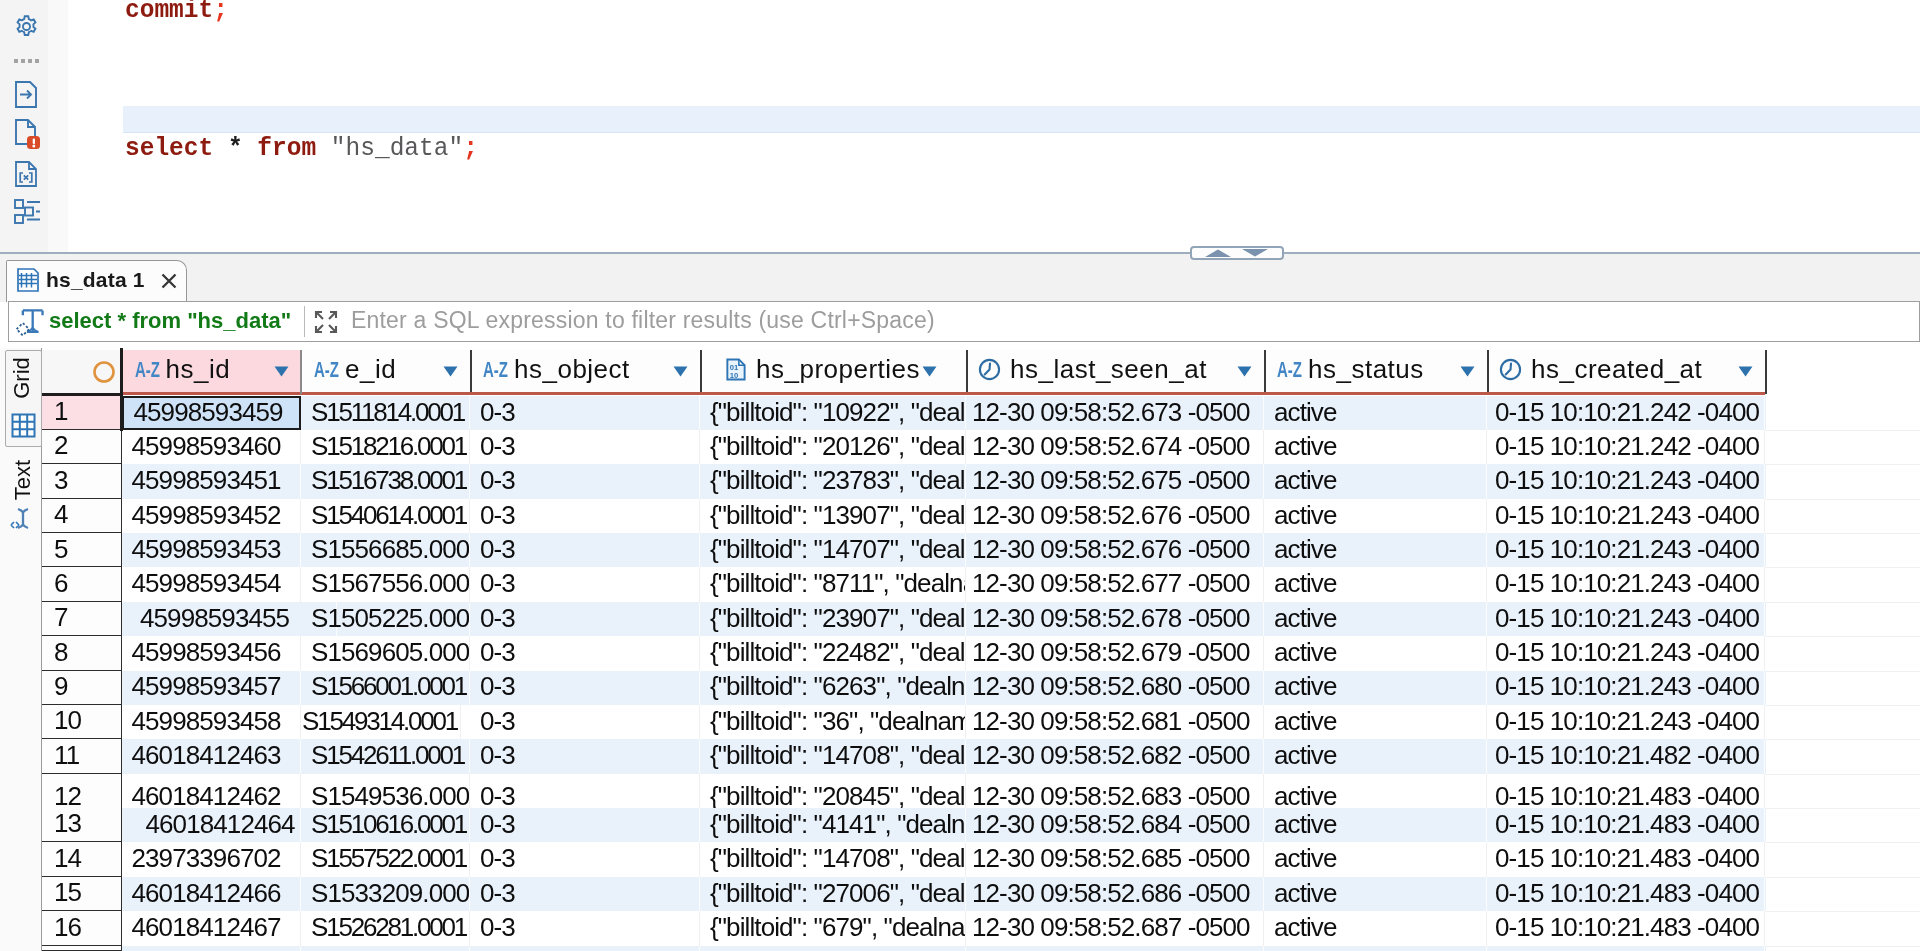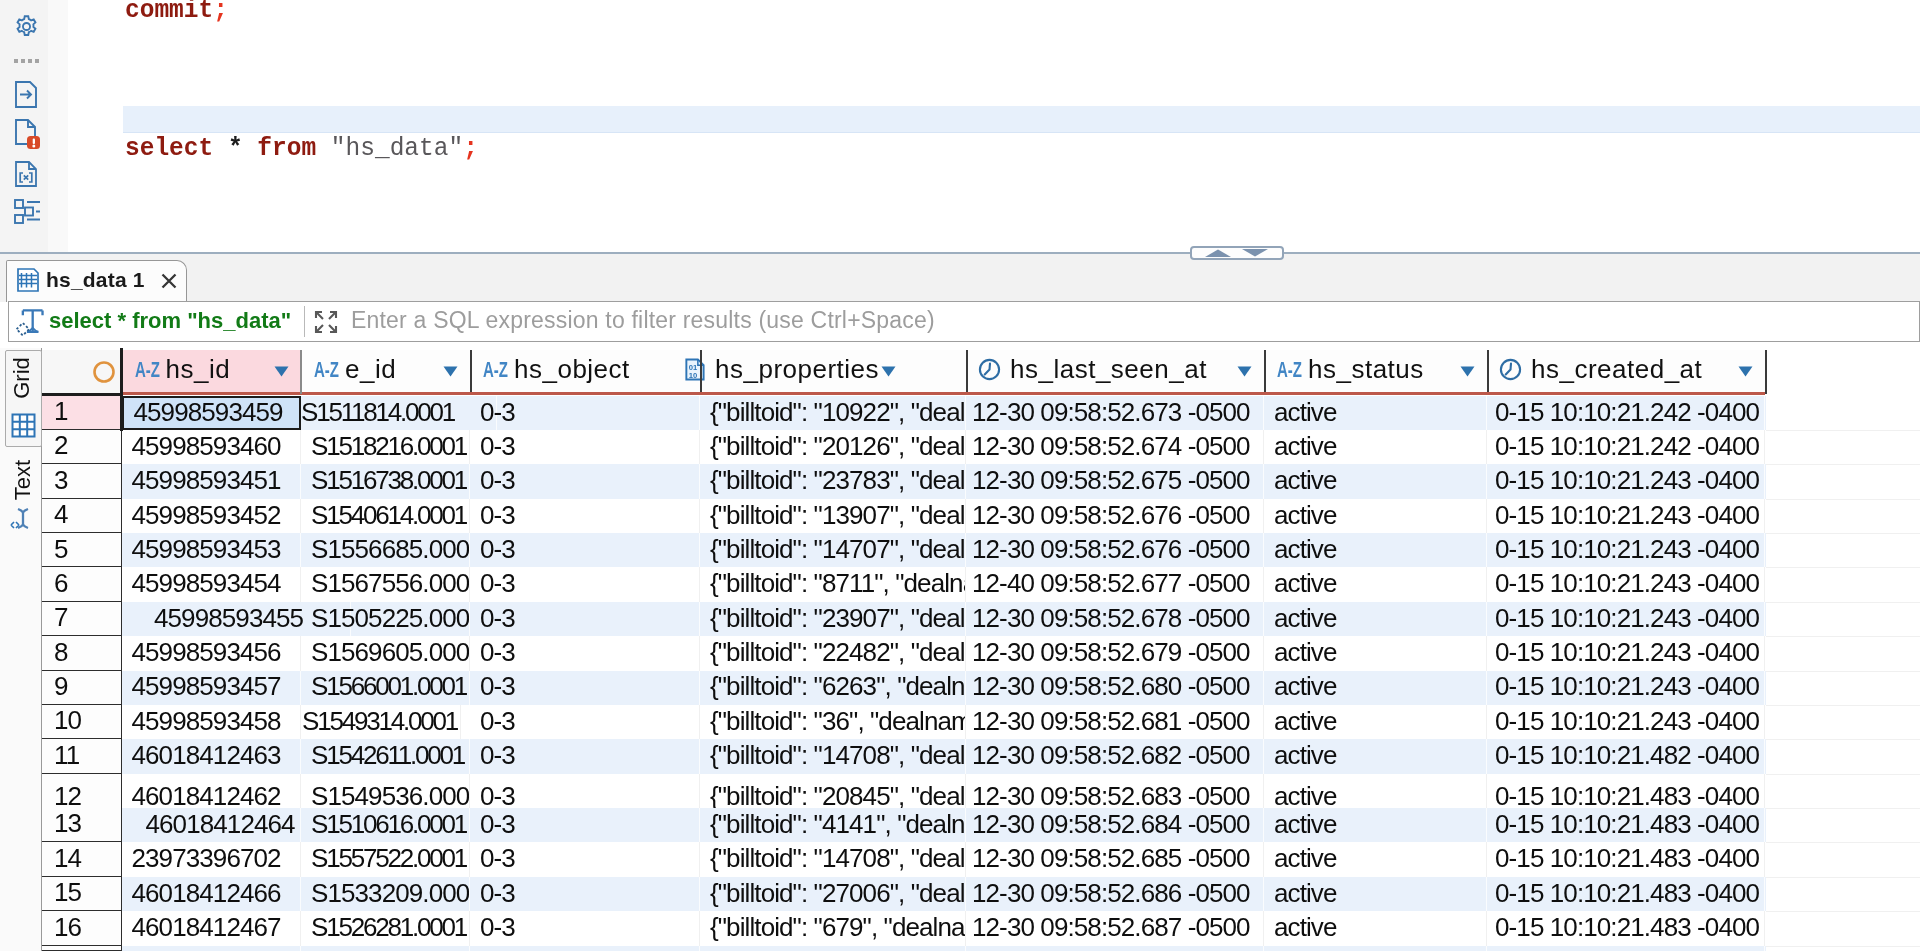--- a/index.html
+++ b/index.html
@@ -196,21 +196,21 @@
     </div>
 <div class="hc" style="left:470px;width:230px">
       <svg class="azic" width="26" height="44" viewBox="0 0 26 44">
         <text x="0" y="27" font-family="Liberation Sans" font-size="22" font-weight="bold" fill="#4286c5" textLength="25" lengthAdjust="spacingAndGlyphs">A-Z</text>
       </svg>
       <span class="hlbl">hs_object</span>
       <svg class="drop" viewBox="0 0 15 11" width="15" height="11">
         <path d="M0.5 0.5 H14.5 L7.5 10.5 Z" fill="#2d72ad"></path>
       </svg>
     </div>
-<div class="hc" style="left:671px;width:237px">
+<div class="hc" style="left:712px;width:237px">
       <svg class="hicon" viewBox="0 0 24 24" width="23" height="23">
         <path d="M3.5 1.5 H15.5 L21.5 7.5 V22.5 H3.5 Z" fill="#eaf4fd" stroke="#2e75b6" stroke-width="2"></path>
         <path d="M15.5 1.5 L15.5 7.5 L21.5 7.5" fill="none" stroke="#2e75b6" stroke-width="1.6"></path>
         <text x="6" y="12.5" font-family="Liberation Sans" font-size="8" font-weight="bold" fill="#2e75b6">01</text>
         <text x="6" y="20.5" font-family="Liberation Sans" font-size="8" font-weight="bold" fill="#2e75b6">10</text>
       </svg>
       <span class="hlbl">hs_properties</span>
       <svg class="drop" viewBox="0 0 15 11" width="15" height="11">
         <path d="M0.5 0.5 H14.5 L7.5 10.5 Z" fill="#2d72ad"></path>
       </svg>
@@ -249,21 +249,21 @@
 <div style="position:absolute;left:966px;top:350px;width:1.5px;height:44px;background:#3a3a3a"></div>
 <div style="position:absolute;left:1264px;top:350px;width:1.5px;height:44px;background:#3a3a3a"></div>
 <div style="position:absolute;left:1487px;top:350px;width:1.5px;height:44px;background:#3a3a3a"></div>
 <div style="position:absolute;left:1765px;top:350px;width:1.5px;height:44px;background:#3a3a3a"></div>
 <div id="redline"></div>
 <div id="blackline"></div>
 
 <div class="row zeb" style="top:395.60px;height:34.37px">
       <div class="rn pinkrow" style="left:0px;width:79.5px">1</div>
       <div class="dc selcell" style="left:79.5px;width:179.5px;padding-left:10px">45998593459</div>
-      <div class="dc tight" style="left:259px;width:196px;">S1511814.0001</div>
+      <div class="dc tight" style="left:259px;width:169px;padding-left:10px">S1511814.0001</div>
       <div class="dc" style="left:428px;width:230px;padding-left:10px">0-3</div>
       <div class="dc" style="left:658px;width:266px;padding-left:10px">{"billtoid": "10922", "dealname": "Acme Deal Group"}</div>
       <div class="dc" style="left:924px;width:298px;padding-left:6px">12-30 09:58:52.673 -0500</div>
       <div class="dc" style="left:1222px;width:223px;padding-left:10px">active</div>
       <div class="dc" style="left:1445px;width:278px;padding-left:8px">0-15 10:10:21.242 -0400</div>
     </div>
 <div class="row " style="top:429.97px;height:34.37px">
       <div class="rn" style="left:0px;width:79.5px">2</div>
       <div class="dc" style="left:79.5px;width:179.5px;padding-left:10px">45998593460</div>
       <div class="dc tight" style="left:259px;width:169px;padding-left:10px">S1518216.0001</div>
@@ -302,27 +302,27 @@
       <div class="dc" style="left:924px;width:298px;padding-left:6px">12-30 09:58:52.676 -0500</div>
       <div class="dc" style="left:1222px;width:223px;padding-left:10px">active</div>
       <div class="dc" style="left:1445px;width:278px;padding-left:8px">0-15 10:10:21.243 -0400</div>
     </div>
 <div class="row " style="top:567.45px;height:34.37px">
       <div class="rn" style="left:0px;width:79.5px">6</div>
       <div class="dc" style="left:79.5px;width:179.5px;padding-left:10px">45998593454</div>
       <div class="dc" style="left:259px;width:169px;padding-left:10px">S1567556.0001</div>
       <div class="dc" style="left:428px;width:230px;padding-left:10px">0-3</div>
       <div class="dc" style="left:658px;width:266px;padding-left:10px">{"billtoid": "8711", "dealname": "Acme Deal Group"}</div>
-      <div class="dc" style="left:924px;width:298px;padding-left:6px">12-40 09:58:52.677 -0500</div>
+      <div class="dc" style="left:924px;width:298px;padding-left:6px">12-30 09:58:52.677 -0500</div>
       <div class="dc" style="left:1222px;width:223px;padding-left:10px">active</div>
       <div class="dc" style="left:1445px;width:278px;padding-left:8px">0-15 10:10:21.243 -0400</div>
     </div>
 <div class="row zeb" style="top:601.82px;height:34.37px">
       <div class="rn" style="left:0px;width:79.5px">7</div>
-      <div class="dc" style="left:96px;width:213px;padding-left:16px">45998593455</div>
+      <div class="dc" style="left:82px;width:213px;padding-left:16px">45998593455</div>
       <div class="dc" style="left:259px;width:169px;padding-left:10px">S1505225.0001</div>
       <div class="dc" style="left:428px;width:230px;padding-left:10px">0-3</div>
       <div class="dc" style="left:658px;width:266px;padding-left:10px">{"billtoid": "23907", "dealname": "Acme Deal Group"}</div>
       <div class="dc" style="left:924px;width:298px;padding-left:6px">12-30 09:58:52.678 -0500</div>
       <div class="dc" style="left:1222px;width:223px;padding-left:10px">active</div>
       <div class="dc" style="left:1445px;width:278px;padding-left:8px">0-15 10:10:21.243 -0400</div>
     </div>
 <div class="row " style="top:636.19px;height:34.37px">
       <div class="rn" style="left:0px;width:79.5px">8</div>
       <div class="dc" style="left:79.5px;width:179.5px;padding-left:10px">45998593456</div>

